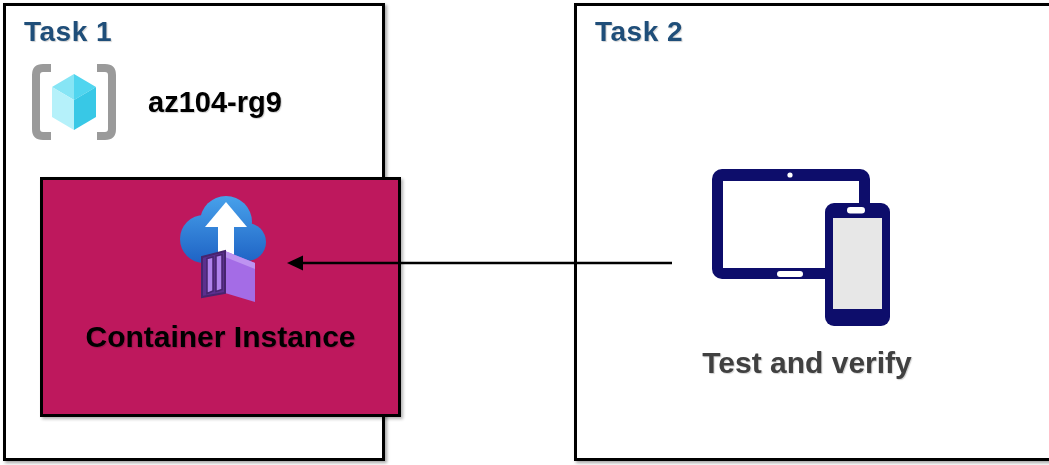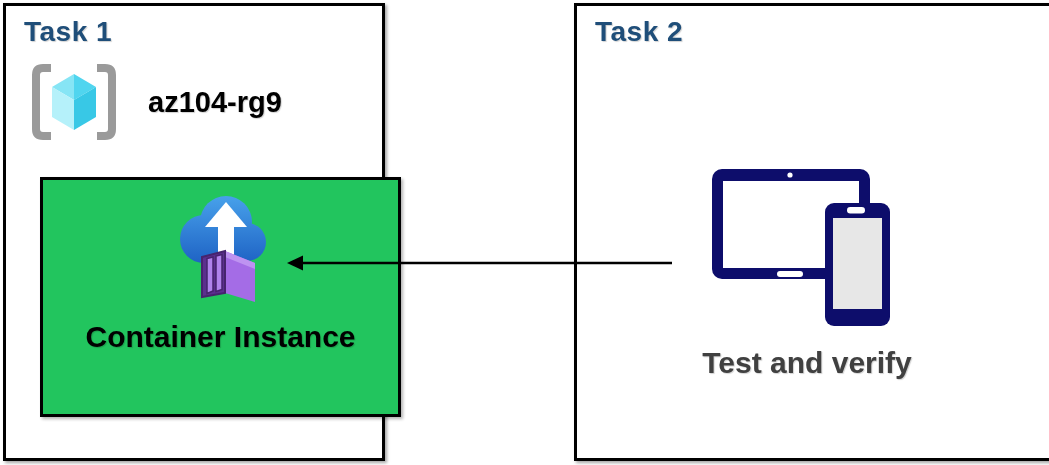--- a/index.html
+++ b/index.html
@@ -21,21 +21,21 @@
   }
   .rg-row{
     position:absolute;left:24px;top:56px;display:flex;align-items:center;gap:30px;
   }
   .rg-label{
     color:#000000;font-size:29px;font-weight:bold;
     text-shadow:1px 1px 1px rgba(0,0,0,0.18);
   }
   .ci-box{
     position:absolute;left:34px;top:171px;width:361px;height:240px;
-    background:#22c55e;border:3px solid #000000;box-sizing:border-box;
+    background:#be185d;border:3px solid #000000;box-sizing:border-box;
     box-shadow:2px 2px 3px rgba(0,0,0,0.3);
     display:flex;flex-direction:column;align-items:center;
   }
   .ci-icon{margin-top:14px;}
   .ci-label{
     margin-top:16px;color:#000000;font-size:30px;font-weight:bold;
     text-shadow:1px 1px 1px rgba(0,0,0,0.18);
   }
   .devices-wrap{position:absolute;left:131px;top:160px;}
   .devices-label{

